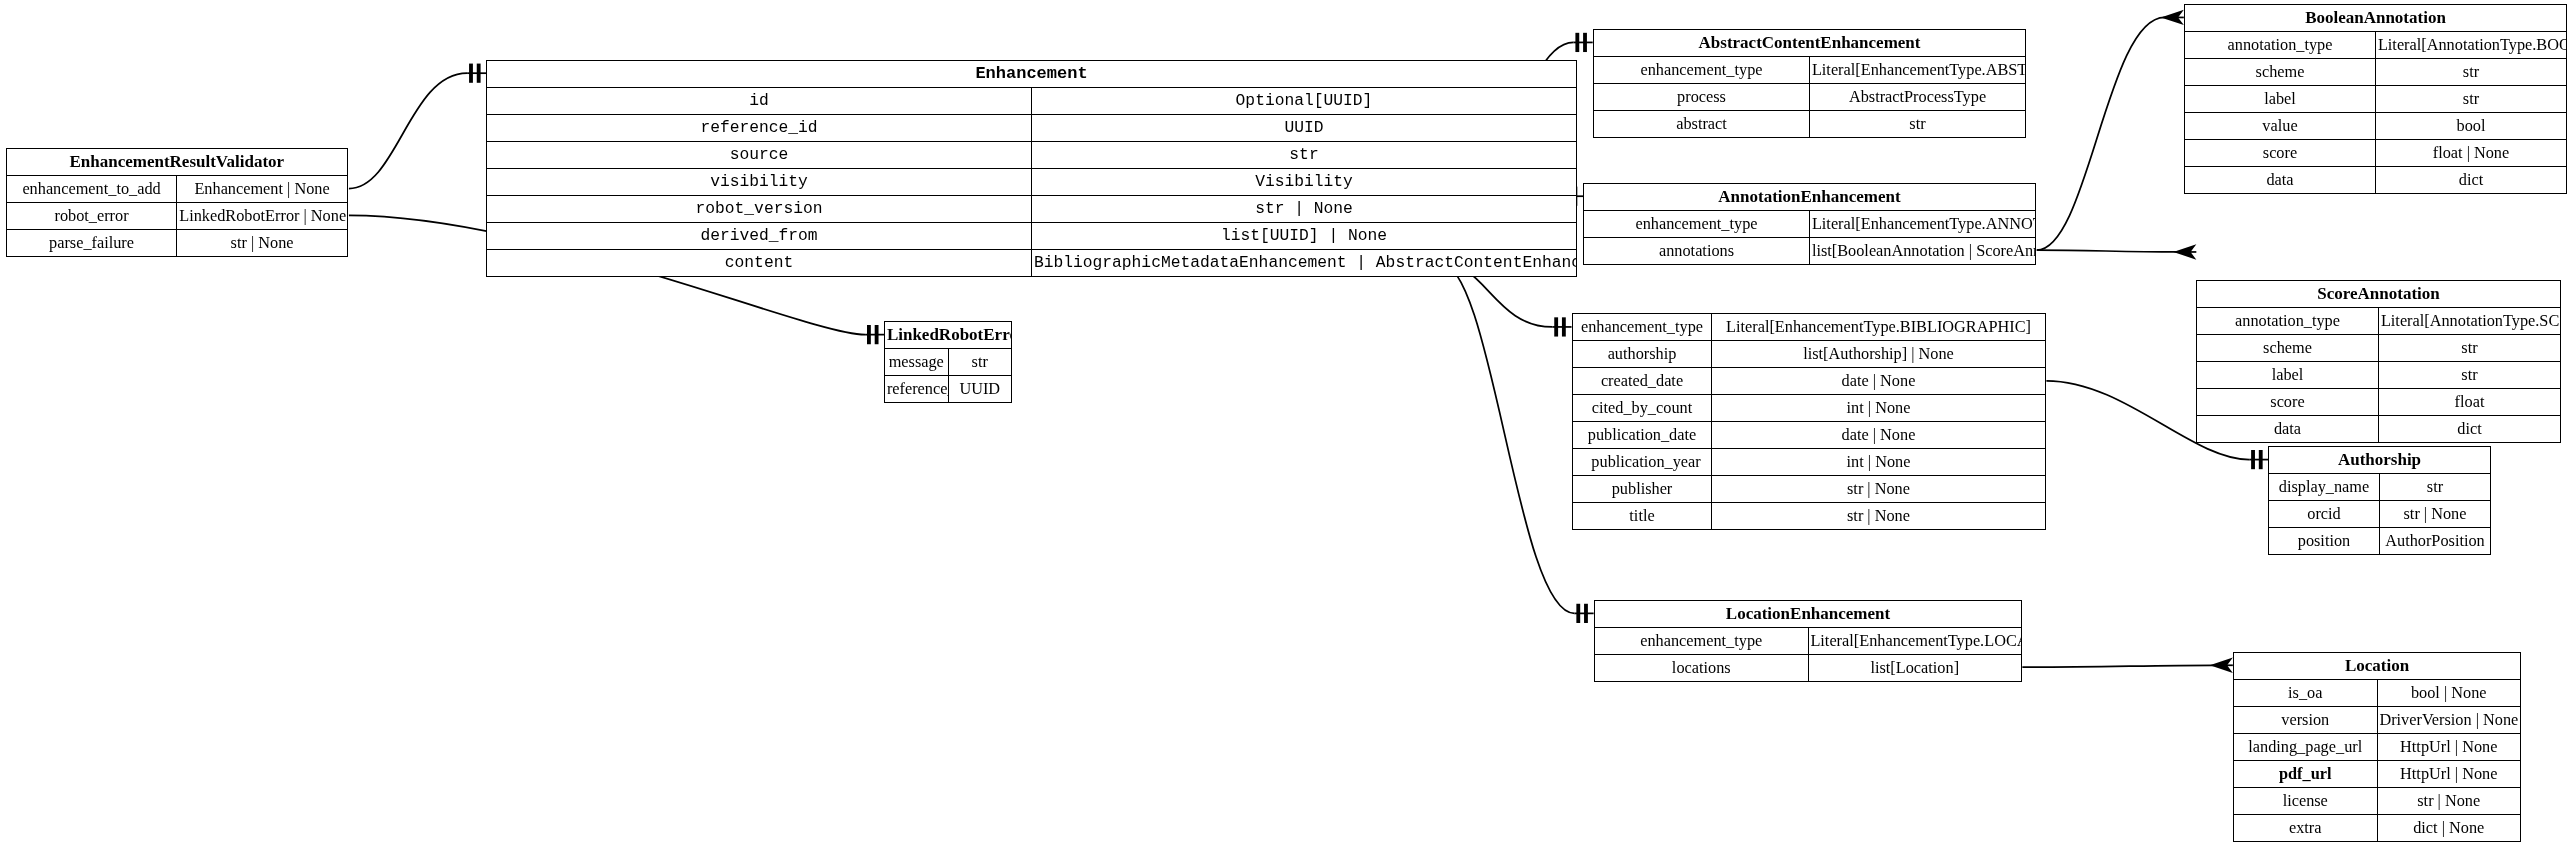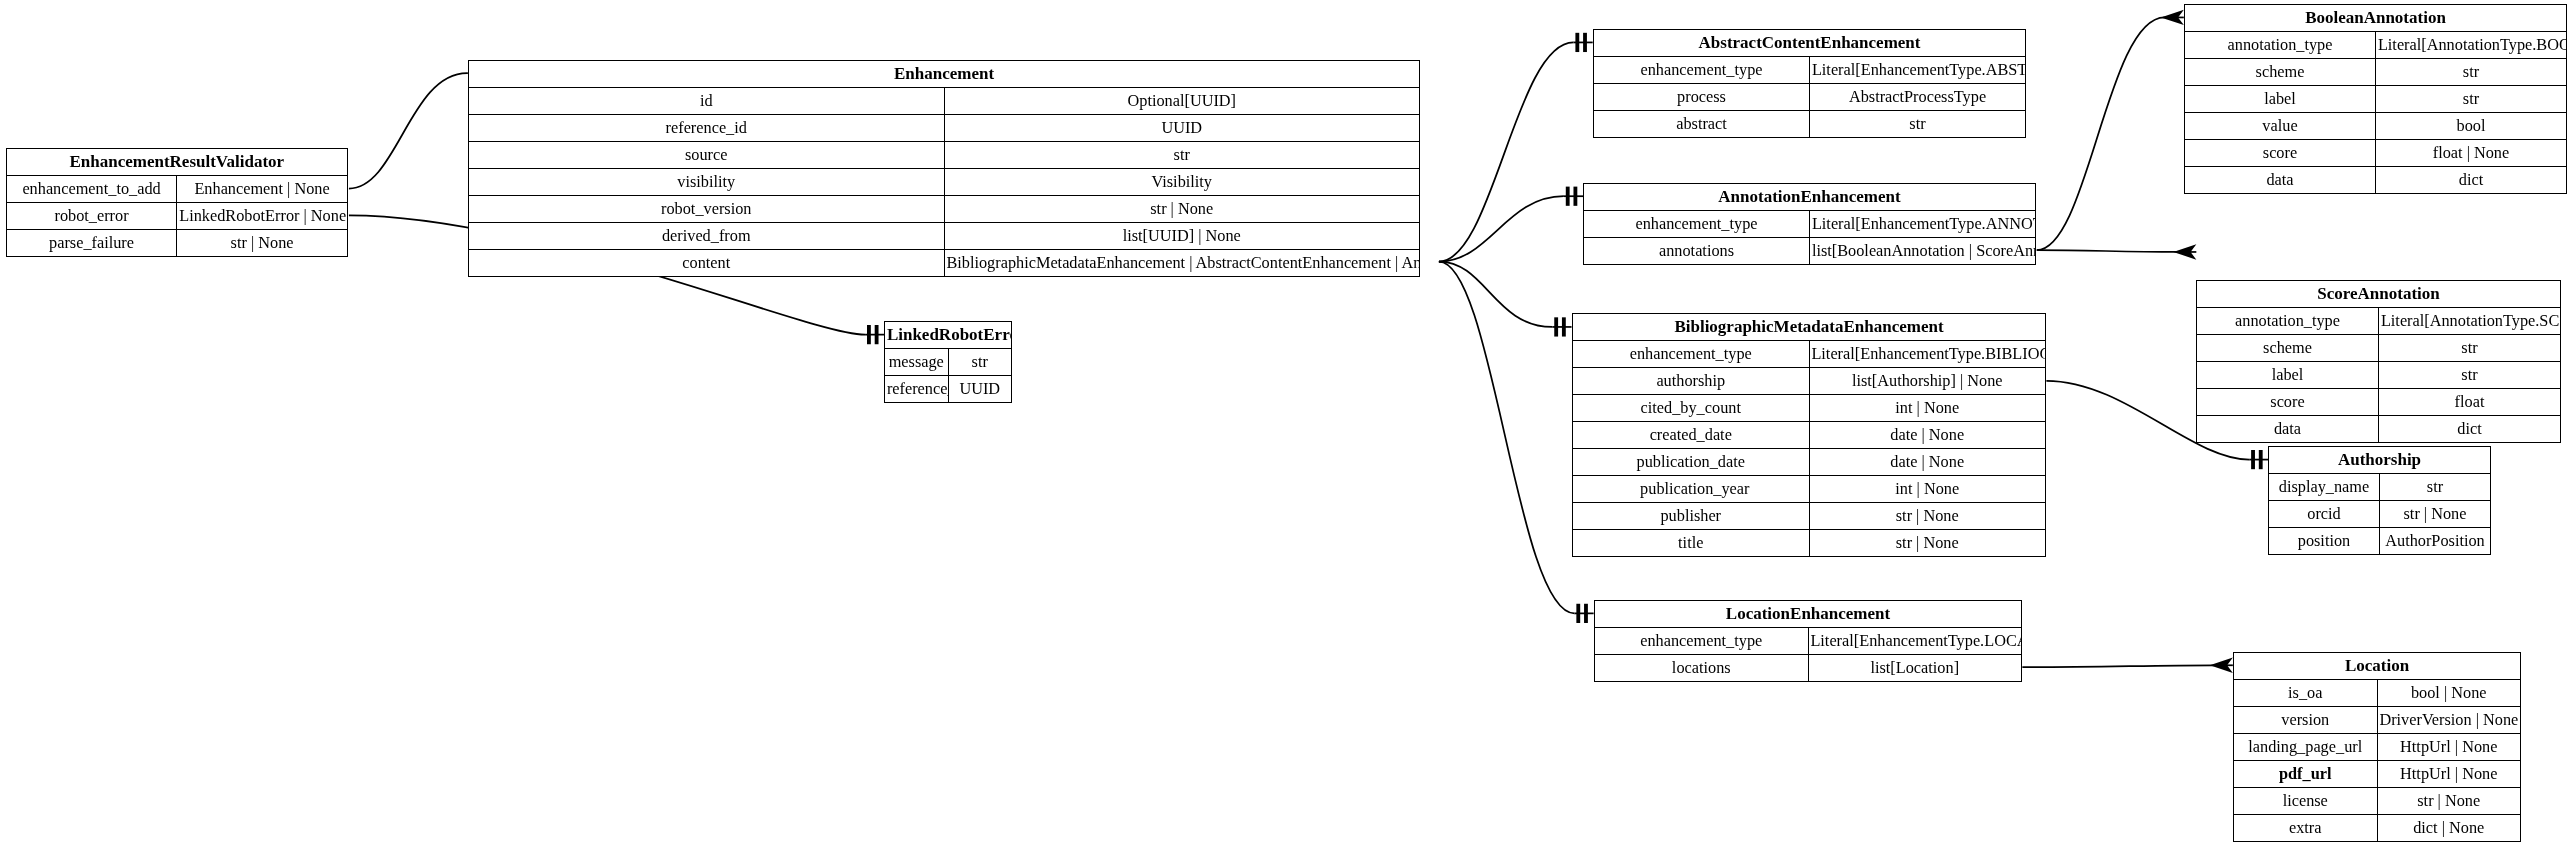--- a/index.html
+++ b/index.html
@@ -126,21 +126,21 @@
         <tr>
           <td style="width: 154px;">robot_error</td>
           <td style="width: 188px;">LinkedRobotError | None</td>
         </tr>
         <tr>
           <td style="width: 154px;">parse_failure</td>
           <td style="width: 188px;">str | None</td>
         </tr>
       </tbody>
     </table>
-    <table class="entity" style="left: 468px; top: 60px; width: 952px;">
+    <table class="entity" style="left: 486px; top: 60px; width: 1091px; font-family: Liberation Mono, monospace;">
       <tbody>
         <tr>
           <td colspan="2" class="etitle">Enhancement</td>
         </tr>
         <tr>
           <td style="width: 108px;">id</td>
           <td style="width: 844px;">Optional[UUID]</td>
         </tr>
         <tr>
           <td style="width: 108px;">reference_id</td>
@@ -213,37 +213,34 @@
         </tr>
         <tr>
           <td style="width: 140px;">annotations</td>
           <td style="width: 312px;">list[BooleanAnnotation | ScoreAnnotation]</td>
         </tr>
       </tbody>
     </table>
     <table class="entity" style="left: 1572px; top: 313px; width: 474px;">
       <tbody>
         <tr>
-          <td colspan="2" class="etitle">BibliographicMetadataEnhancement</td>
-        </tr>
-        <tr>
           <td style="width: 139px;">enhancement_type</td>
           <td style="width: 334px;">Literal[EnhancementType.BIBLIOGRAPHIC]</td>
         </tr>
         <tr>
           <td style="width: 139px;">authorship</td>
           <td style="width: 334px;">list[Authorship] | None</td>
         </tr>
         <tr>
+          <td style="width: 139px;">created_date</td>
+          <td style="width: 334px;">date | None</td>
+        </tr>
+        <tr>
           <td style="width: 139px;">cited_by_count</td>
           <td style="width: 334px;">int | None</td>
-        </tr>
-        <tr>
-          <td style="width: 139px;">created_date</td>
-          <td style="width: 334px;">date | None</td>
         </tr>
         <tr>
           <td style="width: 139px;">publication_date</td>
           <td style="width: 334px;">date | None</td>
         </tr>
         <tr>
           <td style="width: 139px; padding-left: 10px;">publication_year</td>
           <td style="width: 334px;">int | None</td>
         </tr>
         <tr>

